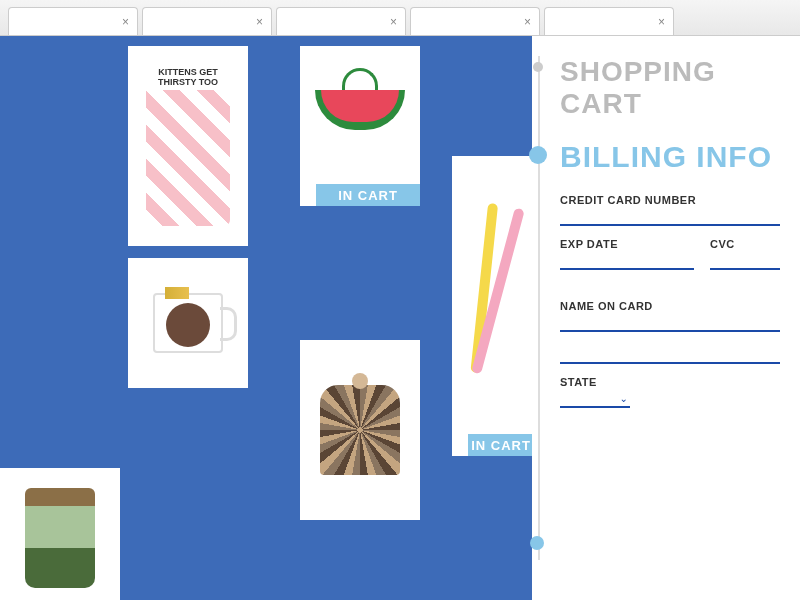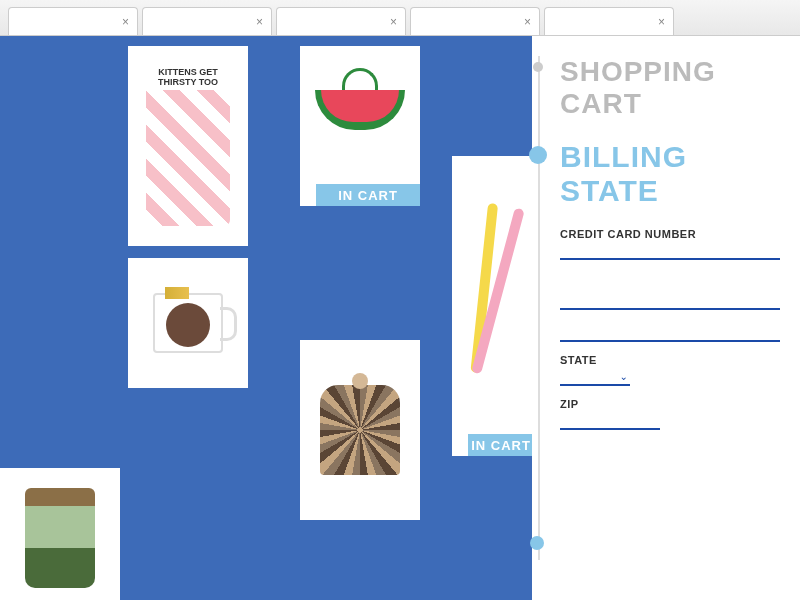--- a/index.html
+++ b/index.html
@@ -140,53 +140,58 @@
     <div class="timeline"></div>
 
     <div class="step">
       <div class="step-dot" style="top:6px"></div>
       <div class="step-title">SHOPPING CART</div>
     </div>
 
 
     <div class="step active">
       <div class="step-dot active" style="top:6px"></div>
-      <div class="step-title">BILLING STATE</div>
+      <div class="step-title">BILLING INFO</div>
     </div>
 
     <div class="form">
       <div class="field-row">
         <div class="field">
           <div class="field-label">CREDIT CARD NUMBER</div>
           <input class="field-input" style="">
         </div>
       </div>
+      <div class="field-row">
+        <div class="field">
+          <div class="field-label">EXP DATE</div>
+          <input class="field-input" style="">
+        </div>
+        <div class="field" style="flex:0 0 70px">
+          <div class="field-label">CVC</div>
+          <input class="field-input" style="">
+        </div>
+      </div>
 
       <div style="height:18px"></div>
 
       <div class="field-row">
         <div class="field">
+          <div class="field-label">NAME ON CARD</div>
           <input class="field-input" style="">
         </div>
       </div>
       <div class="field-row">
         <div class="field">
           <input class="field-input" style="">
         </div>
       </div>
       <div class="field-row">
         <div class="field" style="flex:0 0 70px">
           <div class="field-label">STATE</div>
           <input class="field-input" style="">
           <span class="select-caret">⌄</span>
         </div>
       </div>
-      <div class="field-row">
-        <div class="field" style="flex:0 0 100px">
-          <div class="field-label">ZIP</div>
-          <input class="field-input" style="">
-        </div>
-      </div>
 
     </div>
     <div class="submit-dot"></div>
   </div>
 </div>
 
 </body></html>

